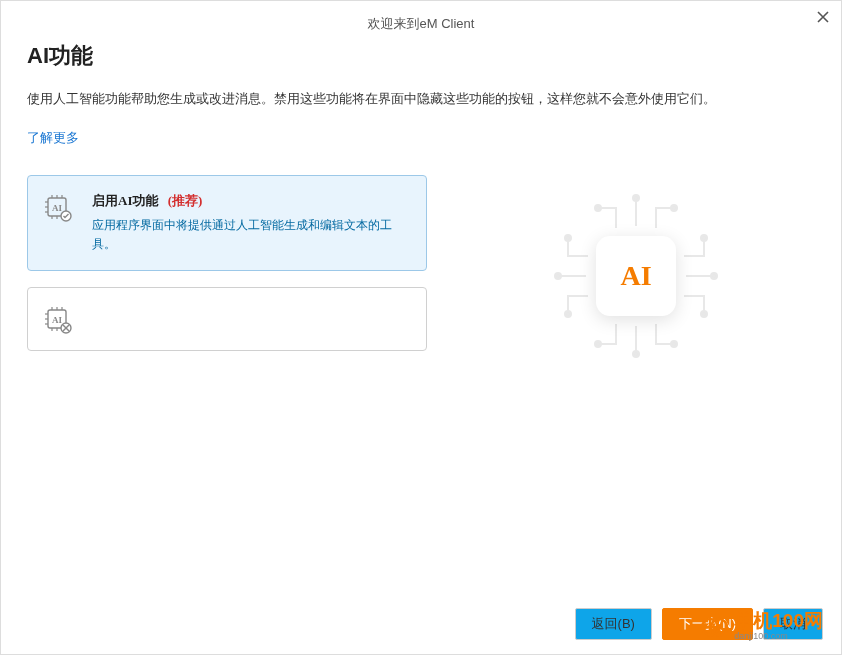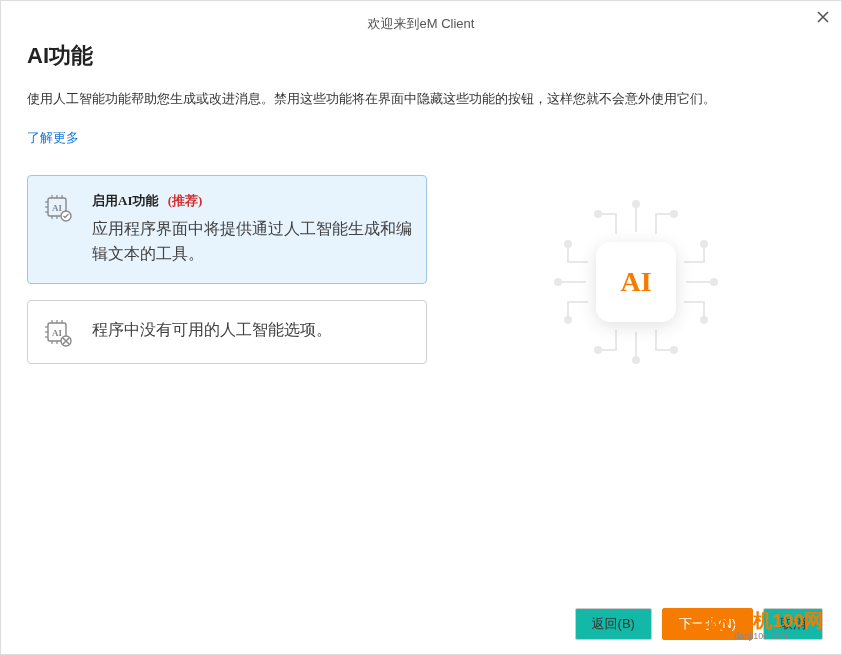--- a/index.html
+++ b/index.html
@@ -90,22 +90,22 @@
       font-weight: bold;
       color: #222;
       margin-bottom: 6px;
     }
     .recommended {
       color: #d32f2f;
       font-weight: bold;
       margin-left: 6px;
     }
     .option-desc {
-      font-size: 16px;
-      color: #404040;
+      font-size: 12px;
+      color: #0369a1;
       line-height: 1.6;
     }
     .illustration {
       flex: 1;
       display: flex;
       align-items: center;
       justify-content: center;
       padding-top: 10px;
     }
     .ai-chip {
@@ -133,21 +133,21 @@
       position: absolute;
       bottom: 14px;
       right: 18px;
       display: flex;
       gap: 10px;
     }
     .btn {
       padding: 6px 16px;
       font-size: 13px;
       border: 1px solid #ccc;
-      background: #14b8a6;
+      background: #0ea5e9;
       cursor: pointer;
       border-radius: 2px;
       color: #333;
     }
     .btn-primary {
       background: #f57c00;
       border-color: #f57c00;
       color: #fff;
     }
     .watermark {
@@ -235,21 +235,20 @@
             <line x1="18" y1="22" x2="18" y2="25" stroke="#888" stroke-width="1.2"></line>
             <line x1="1" y1="8" x2="4" y2="8" stroke="#888" stroke-width="1.2"></line>
             <line x1="1" y1="13" x2="4" y2="13" stroke="#888" stroke-width="1.2"></line>
             <line x1="1" y1="18" x2="4" y2="18" stroke="#888" stroke-width="1.2"></line>
             <circle cx="22" cy="22" r="5" fill="#fff" stroke="#888" stroke-width="1.4"></circle>
             <line x1="19" y1="19" x2="25" y2="25" stroke="#888" stroke-width="1.4"></line>
             <line x1="25" y1="19" x2="19" y2="25" stroke="#888" stroke-width="1.4"></line>
           </svg>
         </div>
         <div class="option-body">
-          <div class="option-desc">程序中没有可用的人工智能选项。</div>
         </div>
       </div>
 
     </div>
 
     <div class="illustration">
       <div class="ai-chip">
         <svg width="180" height="180" viewBox="0 0 180 180" style="position:absolute;top:0;left:0;">
           <g stroke="#e8e8e8" stroke-width="2" fill="none">
             <path d="M90 40 L90 15"></path>

